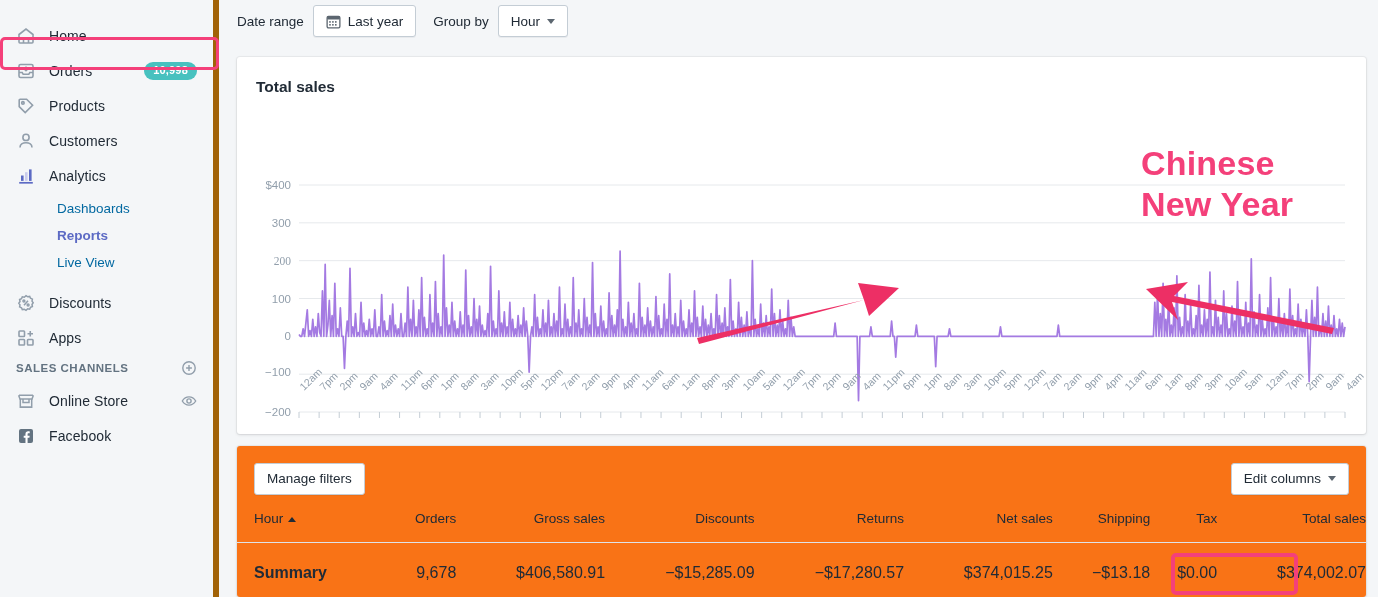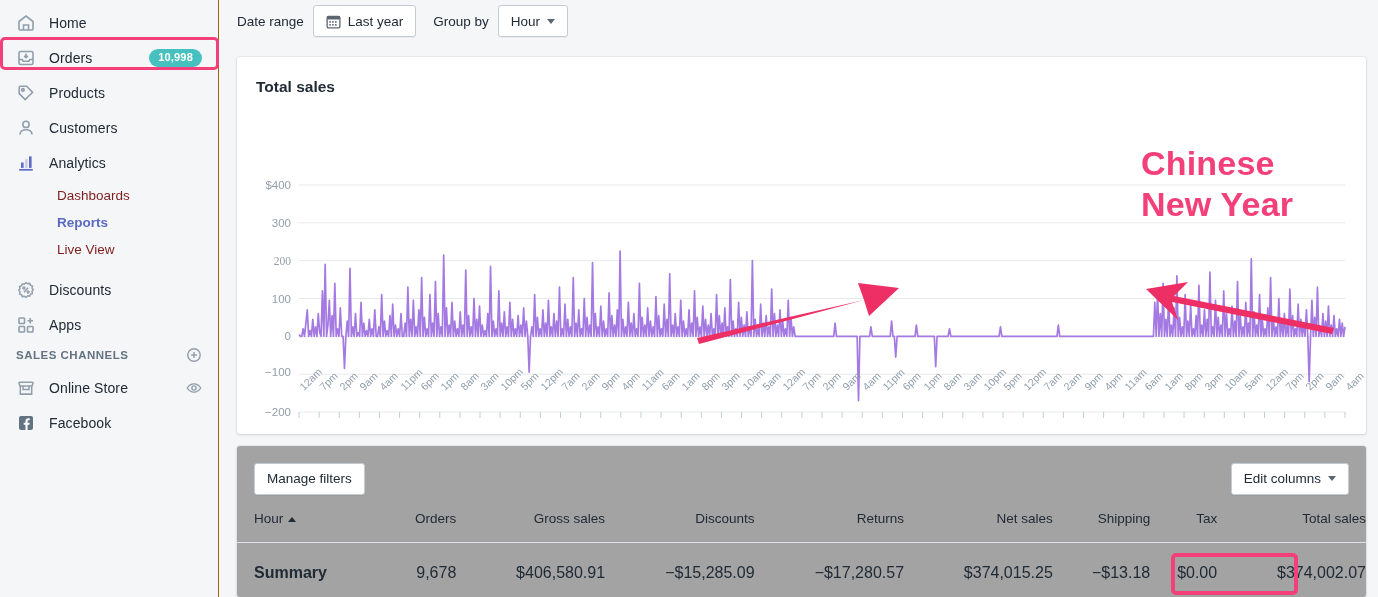--- a/index.html
+++ b/index.html
@@ -9,22 +9,22 @@
     background: #f4f6f8;
     font-family: "Liberation Sans", sans-serif;
     -webkit-font-smoothing: antialiased;
   }
   #app { position: relative; width: 1378px; height: 597px; display: flex; }
 
   
   #sidebar {
     width: 219px; height: 597px;
     background: #f4f6f8;
-    border-right: 1px solid #a16207;
-    padding-top: 8px;
+    border-right: 6px solid #a16207;
+    padding-top: 21px;
     position: relative;
     flex: 0 0 219px;
   }
   .nav-item {
     display: flex; align-items: center;
     height: 30px; margin: 0 8px 5px 8px;
     padding: 0 8px; border-radius: 3px;
     cursor: pointer; position: relative;
   }
   .nav-item .ico {
@@ -39,21 +39,21 @@
   .badge {
     margin-left: auto;
     background: #47c1bf; color: #ffffff;
     font-size: 11px; font-weight: bold;
     border-radius: 10px; padding: 2px 9px 3px 9px;
     line-height: 13px; letter-spacing: .2px;
   }
   .sub-item {
     display: block; height: 26px; line-height: 26px;
     margin: 0 8px 1px 8px; padding-left: 49px;
-    font-size: 13.5px; color: #7f1d1d; cursor: pointer;
+    font-size: 13.5px; color: #0369a1; cursor: pointer;
     border-radius: 3px;
   }
   .sub-item.current { color: #5c6ac4; font-weight: bold; }
   .section-head {
     display: flex; align-items: center;
     margin: 4px 8px 8px 8px; padding: 0 8px;
     height: 20px;
   }
   .section-head .txt {
     font-size: 11.5px; font-weight: bold; color: #637381;
@@ -117,21 +117,21 @@
     text-shadow: -2px -2px 0 #fff, 2px -2px 0 #fff, -2px 2px 0 #fff, 2px 2px 0 #fff,
                  -3px 0 0 #fff, 3px 0 0 #fff, 0 -3px 0 #fff, 0 3px 0 #fff;
     pointer-events: none; z-index: 20;
   }
   #arrows { position: absolute; left: 0; top: 0; width: 1378px; height: 597px; pointer-events: none; z-index: 19; }
 
   
   #table-card {
     position: absolute; left: 18px; top: 446px;
     width: 1129px; height: 151px;
-    background: #a3a3a3; border-radius: 3px;
+    background: #f97316; border-radius: 3px;
     box-shadow: 0 0 0 1px rgba(63,63,68,.05), 0 1px 3px rgba(63,63,68,.15);
   }
   #filter-bar {
     height: 65px; display: flex; align-items: center;
     padding: 0 17px; justify-content: space-between;
   }
   .tbl { width: 100%; border-collapse: collapse; }
   .tbl th {
     font-size: 13.5px; font-weight: normal; color: #212b36;
     padding: 0 0 16px 0; text-align: right; white-space: nowrap;

